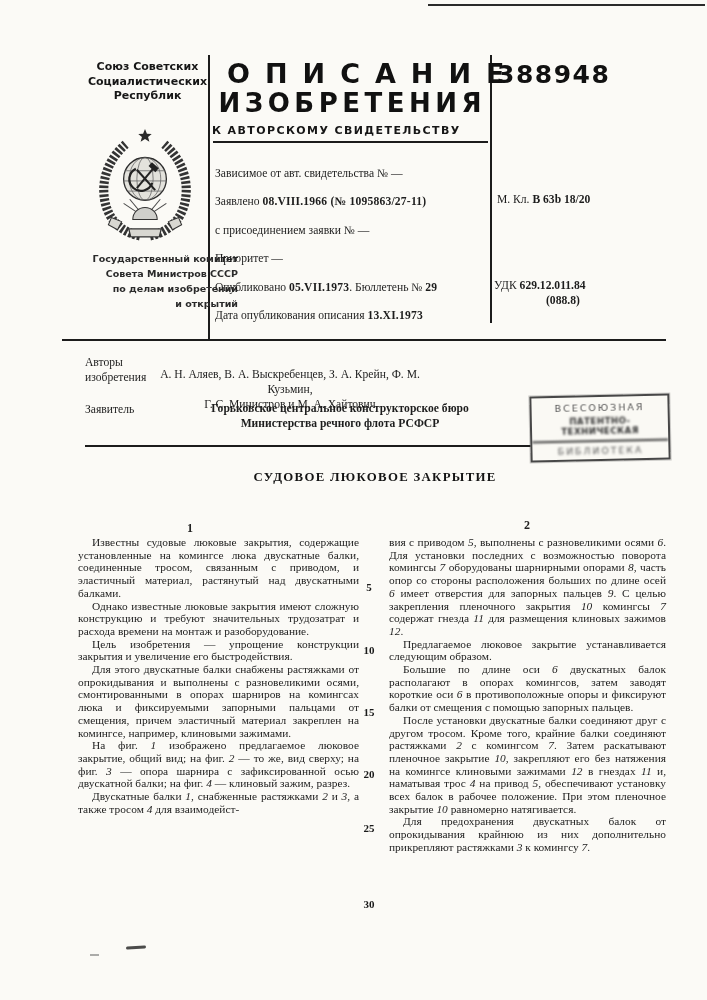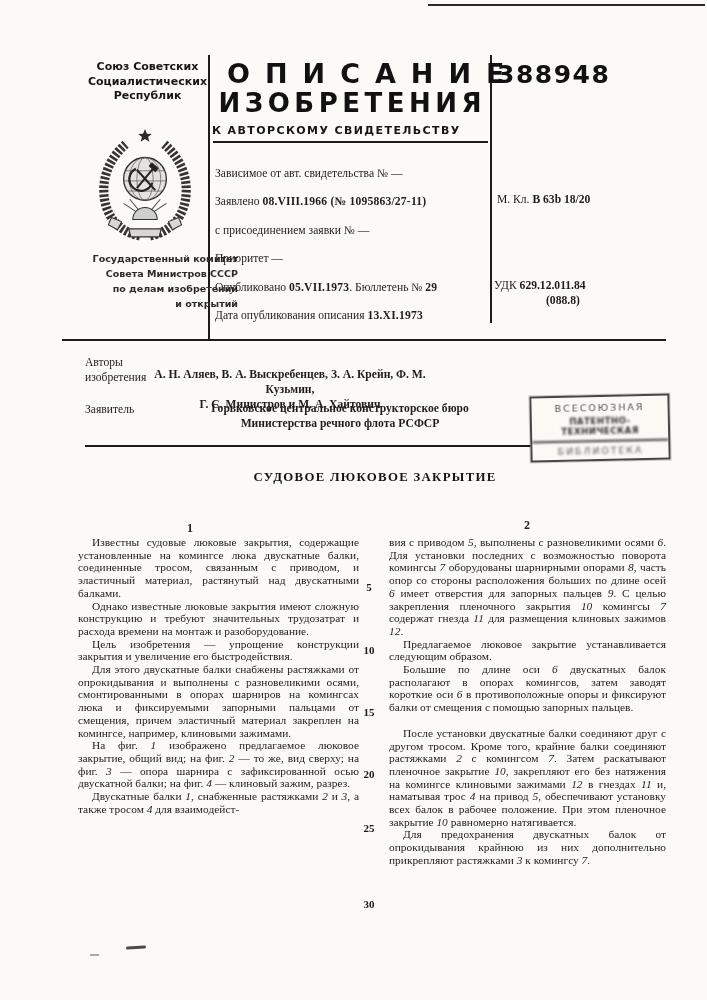--- a/index.html
+++ b/index.html
@@ -36,21 +36,21 @@
         white-space:nowrap;color:#1d1d1d;}
   .meta b{letter-spacing:.2px;}
   
   .doc-number{left:497px;top:60px;font-family:"DejaVu Sans", sans-serif;
               font-weight:bold;font-size:25px;letter-spacing:1.5px;color:#111;}
   .class-line{left:497px;top:193px;font-size:11.6px;white-space:nowrap;}
   .udc-line{left:494px;top:279px;font-size:11.6px;white-space:nowrap;}
   .udc-line2{left:546px;top:294px;font-size:11.6px;font-weight:bold;}
   
   .authors-label{left:85px;top:356px;font-size:11.6px;line-height:14.5px;}
-  .authors{left:140px;top:367px;width:300px;text-align:center;font-weight:bold;
+  .authors{left:140px;top:367px;width:300px;text-align:center;font-weight:normal;
            font-size:11.6px;line-height:15px;}
   .applicant-label{left:85px;top:403px;font-size:11.6px;}
   .applicant{left:172px;top:401px;width:336px;text-align:center;font-weight:bold;
              font-size:11.6px;line-height:15px;}
   
   .stamp{left:530px;top:395px;width:136px;height:62px;border:2px solid #474747;
          transform:rotate(-1.2deg);box-shadow:0 0 0 1px rgba(70,70,70,.25);
          font-family:"DejaVu Sans", sans-serif;text-align:center;color:#4a4a4a;
          background:rgba(250,249,244,.6);}
   .stamp .s1{margin-top:5px;font-size:9.5px;letter-spacing:2px;color:#555;
@@ -62,21 +62,21 @@
   
   .inv-title{left:215px;top:470px;width:320px;text-align:center;font-weight:bold;
              font-size:12.8px;letter-spacing:1.3px;white-space:nowrap;color:#141414;}
   
   .col-num{position:absolute;width:80px;text-align:center;font-size:12px;
            font-weight:bold;color:#222;}
   .col{position:absolute;top:536px;font-size:11.4px;line-height:12.7px;
        text-align:justify;color:#1d1d1d;}
   .col p{margin:0;text-indent:14px;}
   .col p.noindent{text-indent:0;}
-  .col p.gap{margin-top:13px;}
+  .col p.gap{}
   .col i{font-style:italic;}
   .col-left{left:78px;width:281px;}
   .col-right{left:389px;width:277px;}
   .gutter-num{position:absolute;left:358px;width:22px;text-align:center;
               font-size:11px;font-weight:bold;color:#1a1a1a;}
   
   .smudge1{left:126px;top:946px;width:20px;height:3px;background:#2b2b2b;
            border-radius:2px;transform:rotate(-4deg);opacity:.85;}
   .smudge2{left:90px;top:954px;width:9px;height:1.6px;background:#777;opacity:.6;}
 </style>

